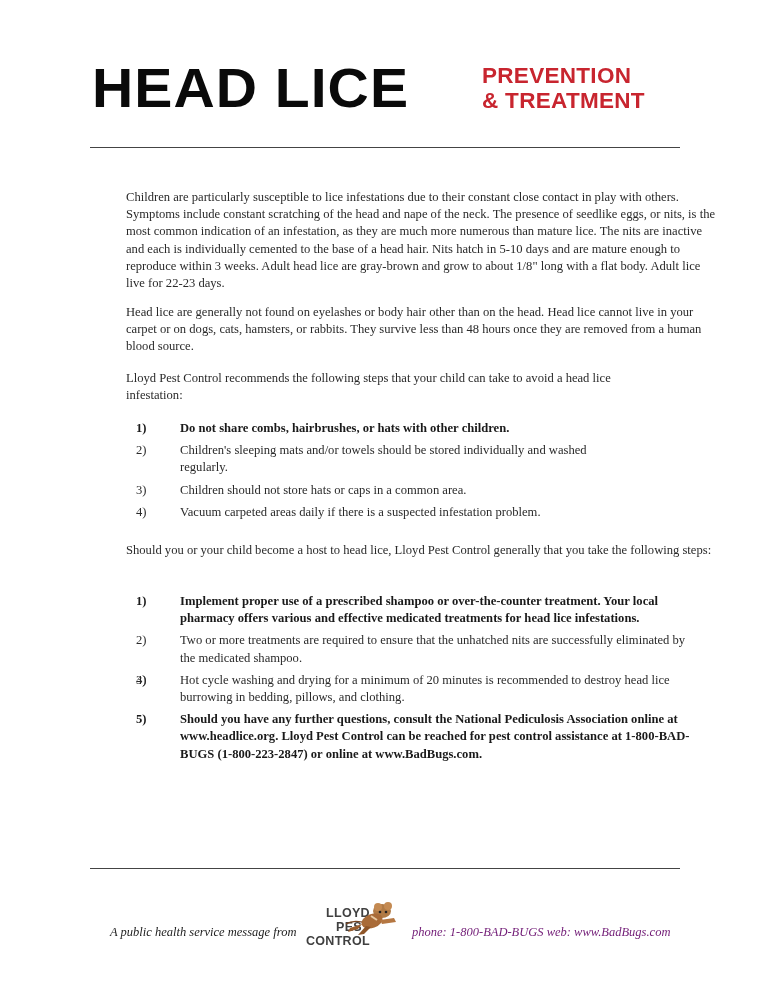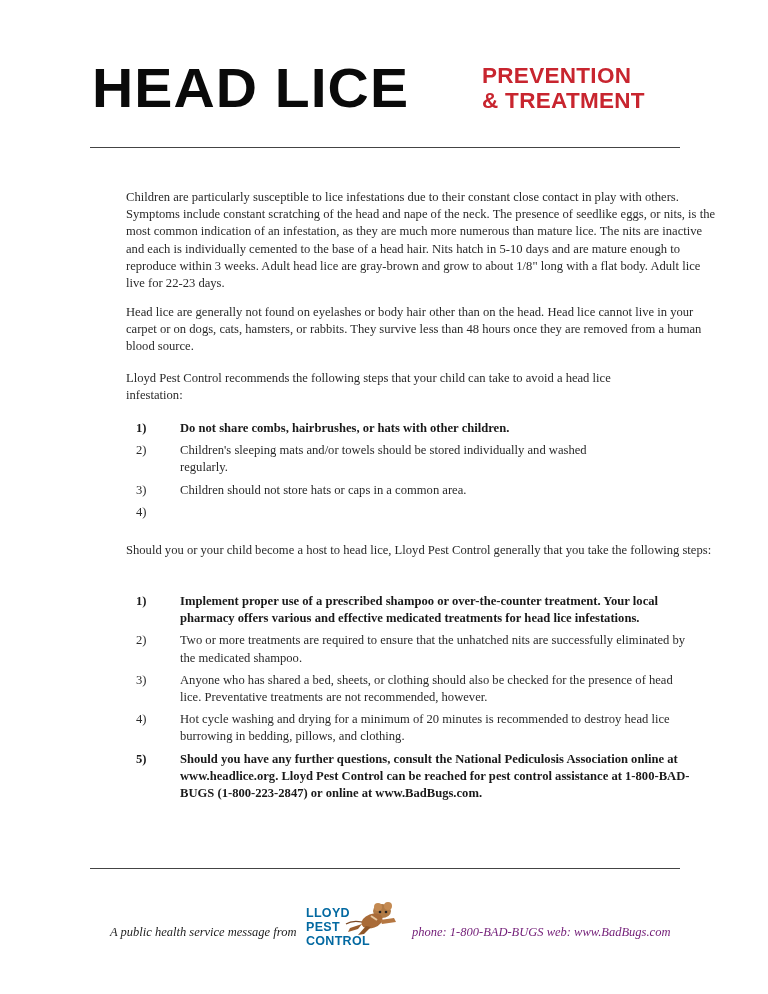--- a/index.html
+++ b/index.html
@@ -90,22 +90,23 @@
       left: 306px; top: 0px;
       width: 100px; height: 52px;
     }
     .logo-text {
       position: absolute;
       left: 0; top: 6px;
       font-family: "Liberation Sans", "DejaVu Sans", sans-serif;
       font-weight: bold;
       font-size: 12.5px;
       line-height: 14px;
-      color: #0369a1;
+      color: #404040;
       letter-spacing: 0.3px;
+      text-align: right;
     }
     .logo-mascot {
       position: absolute;
       left: 38px; top: 2px;
       width: 56px; height: 36px;
     }
   </style>
 </head>
 <body>
 
@@ -129,37 +130,37 @@
     <div class="list-item" style="padding-right:40px;">
       <span class="list-num">2)</span>
       <span>Children's sleeping mats and/or towels should be stored individually and washed regularly.</span>
     </div>
     <div class="list-item">
       <span class="list-num">3)</span>
       <span>Children should not store hats or caps in a common area.</span>
     </div>
     <div class="list-item">
       <span class="list-num">4)</span>
+      <span>Vacuum carpeted areas daily if there is a suspected infestation problem.</span>
     </div>
   </div>
 
   <p class="para" style="top:542px;">Should you or your child become a host to head lice, Lloyd Pest Control generally that you take the following steps:</p>
 
   <div class="list" style="top:593px;">
     <div class="list-item bold">
       <span class="list-num">1)</span>
       <span>Implement proper use of a prescribed shampoo or over-the-counter treatment. Your local pharmacy offers various and effective medicated treatments for head lice infestations.</span>
     </div>
     <div class="list-item">
       <span class="list-num">2)</span>
       <span>Two or more treatments are required to ensure that the unhatched nits are successfully eliminated by the medicated shampoo.</span>
     </div>
     <div class="list-item">
       <span class="list-num">3)</span>
-      <span>Anyone who has shared a bed, sheets, or clothing should also be checked for the presence of head lice. Preventative treatments are not recommended, however.</span>
     </div>
     <div class="list-item">
       <span class="list-num">4)</span>
       <span>Hot cycle washing and drying for a minimum of 20 minutes is recommended to destroy head lice burrowing in bedding, pillows, and clothing.</span>
     </div>
     <div class="list-item bold">
       <span class="list-num">5)</span>
       <span>Should you have any further questions, consult the National Pediculosis Association online at www.headlice.org. Lloyd Pest Control can be reached for pest control assistance at 1-800-BAD-BUGS (1-800-223-2847) or online at www.BadBugs.com.</span>
     </div>
   </div>

